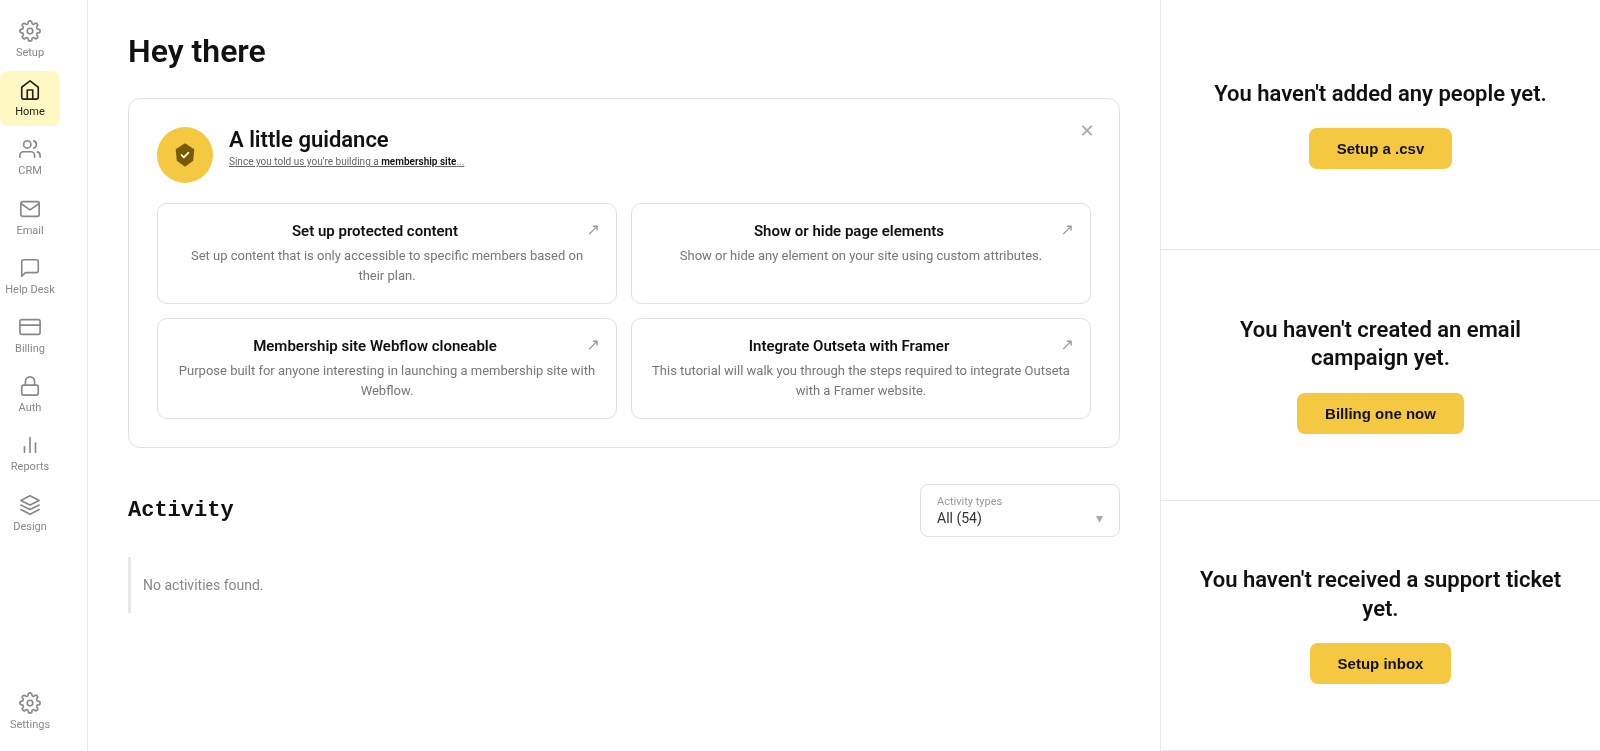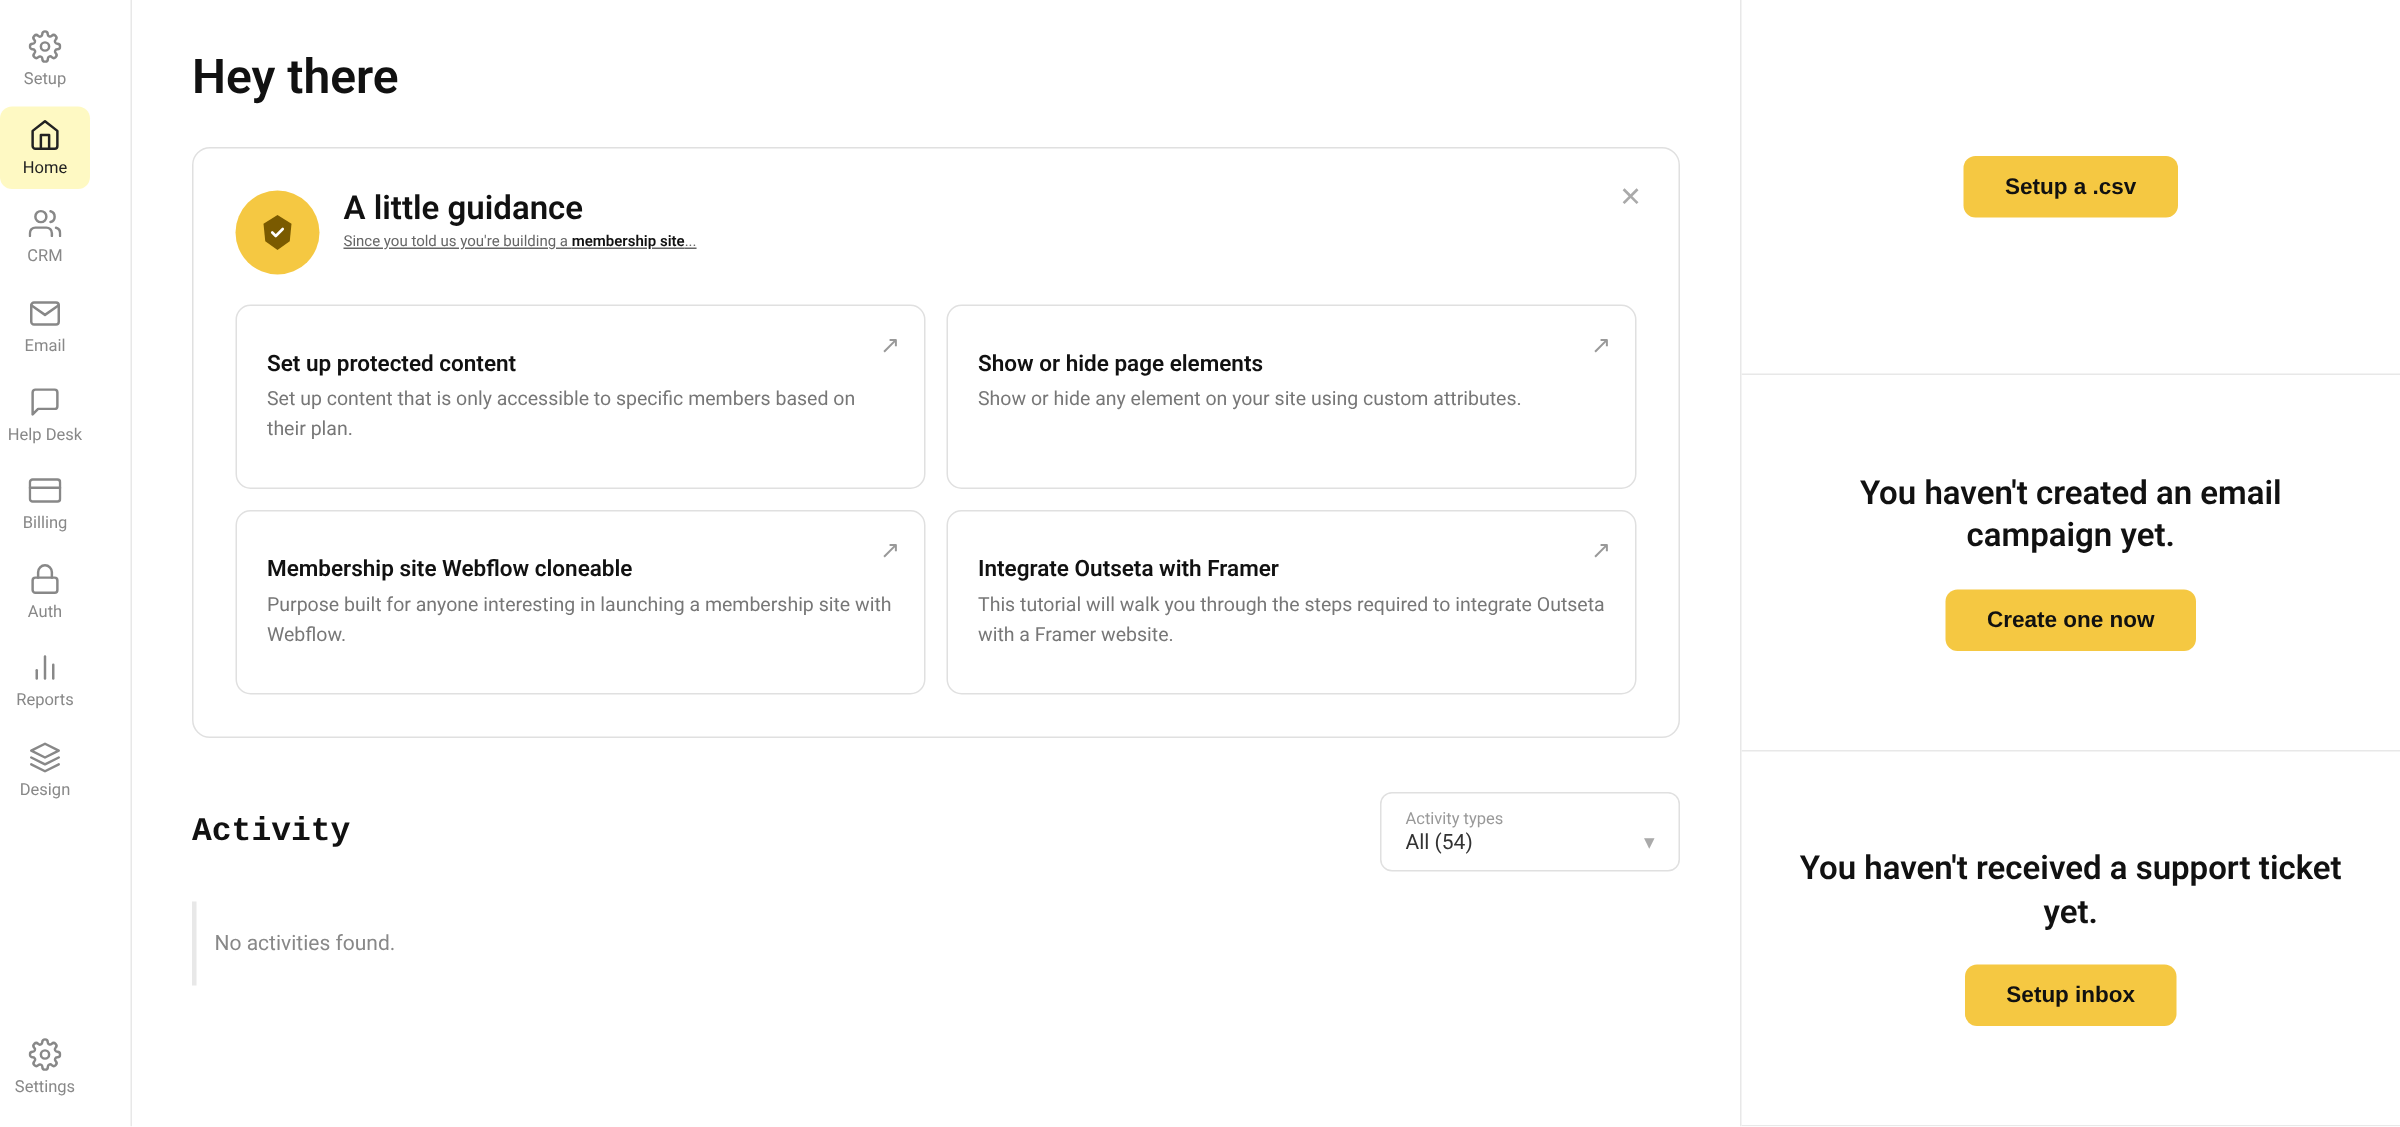--- a/index.html
+++ b/index.html
@@ -97,23 +97,24 @@
     }
 
     .guidance-grid {
       display: grid;
       grid-template-columns: 1fr 1fr;
       gap: 14px;
     }
     .guidance-tile {
       border: 1px solid #e0e0e0;
       border-radius: 10px;
-      padding: 29px 20px;
+      padding: 18px 20px;
       cursor: pointer;
       position: relative;
+      text-align: center;
     }
     .tile-title { font-size: 15px; font-weight: 600; color: #111; margin-bottom: 6px; padding-right: 24px; }
     .tile-desc { font-size: 13px; color: #777; line-height: 1.5; }
     .tile-arrow {
       position: absolute;
       top: 16px;
       right: 16px;
       color: #999;
       font-size: 16px;
     }
@@ -331,25 +332,26 @@
         <span class="filter-arrow">▾</span>
       </div>
     </div>
     <div class="activity-empty">No activities found.</div>
   </div>
 </main>
 
 <aside class="right-panel">
 
   <div class="right-section">
+    <div class="right-section-title">You haven't added any people yet.</div>
     <button class="yellow-btn">Setup a .csv</button>
   </div>
 
   <div class="right-section">
     <div class="right-section-title">You haven't created an email campaign yet.</div>
-    <button class="yellow-btn">Create one now</button>
+    <button class="yellow-btn">Billing one now</button>
   </div>
 
   <div class="right-section">
     <div class="right-section-title">You haven't received a support ticket yet.</div>
     <button class="yellow-btn">Setup inbox</button>
   </div>
 </aside>
 
 </body></html>

